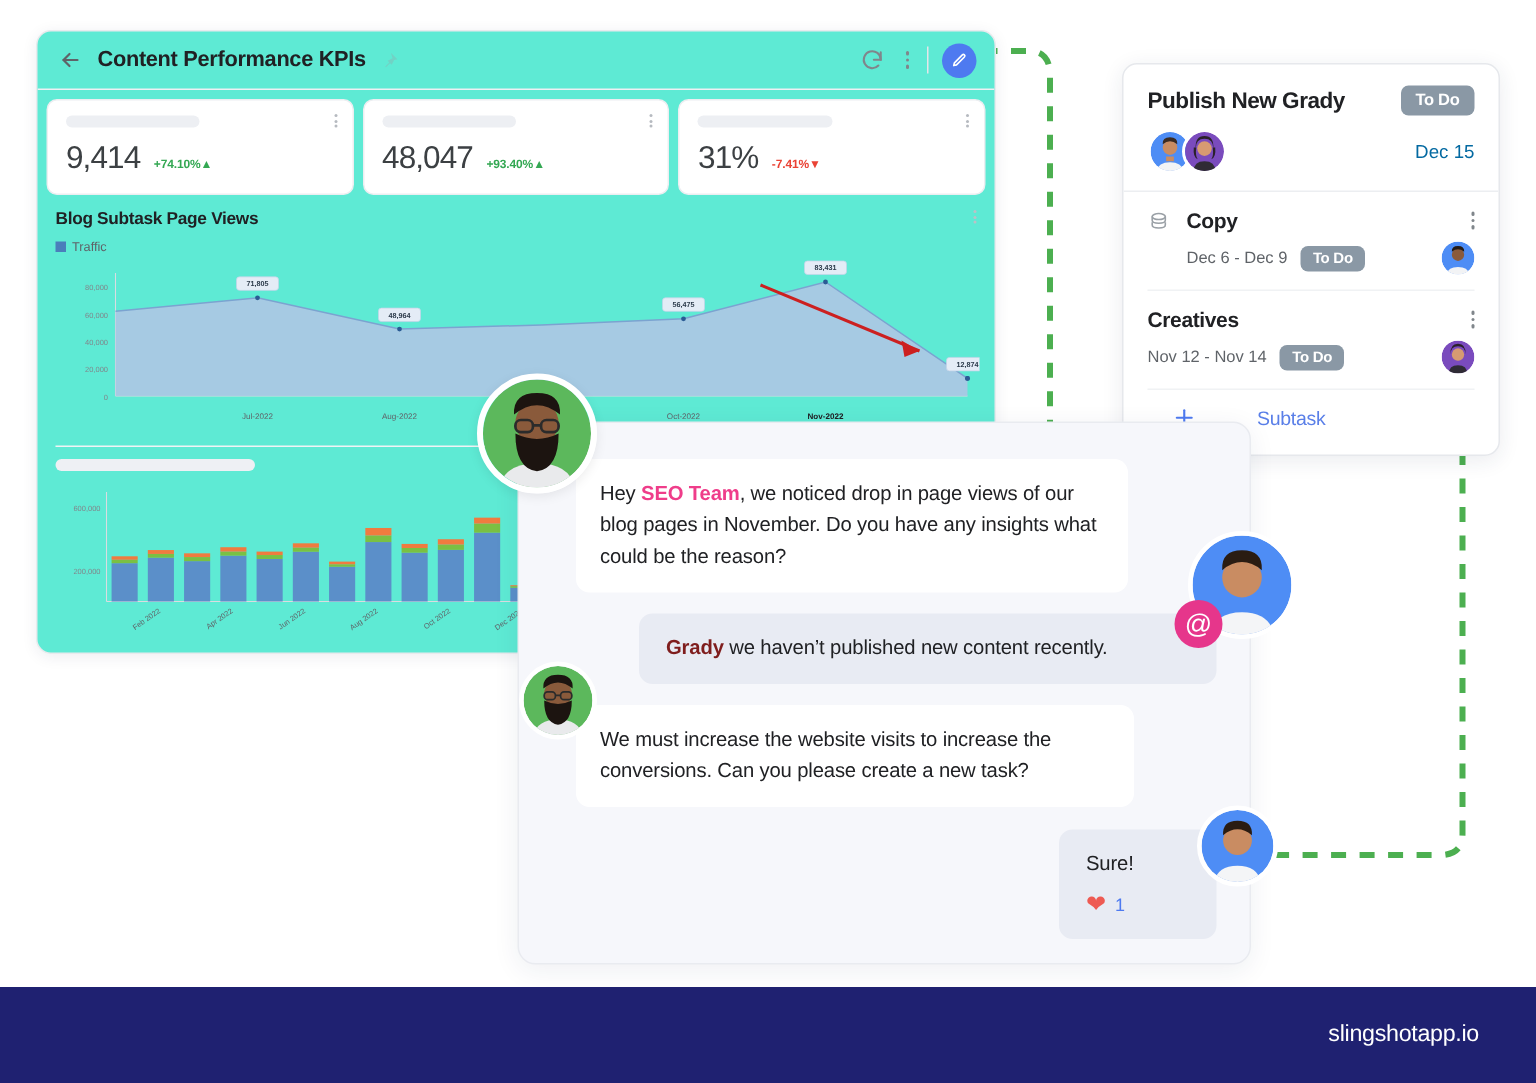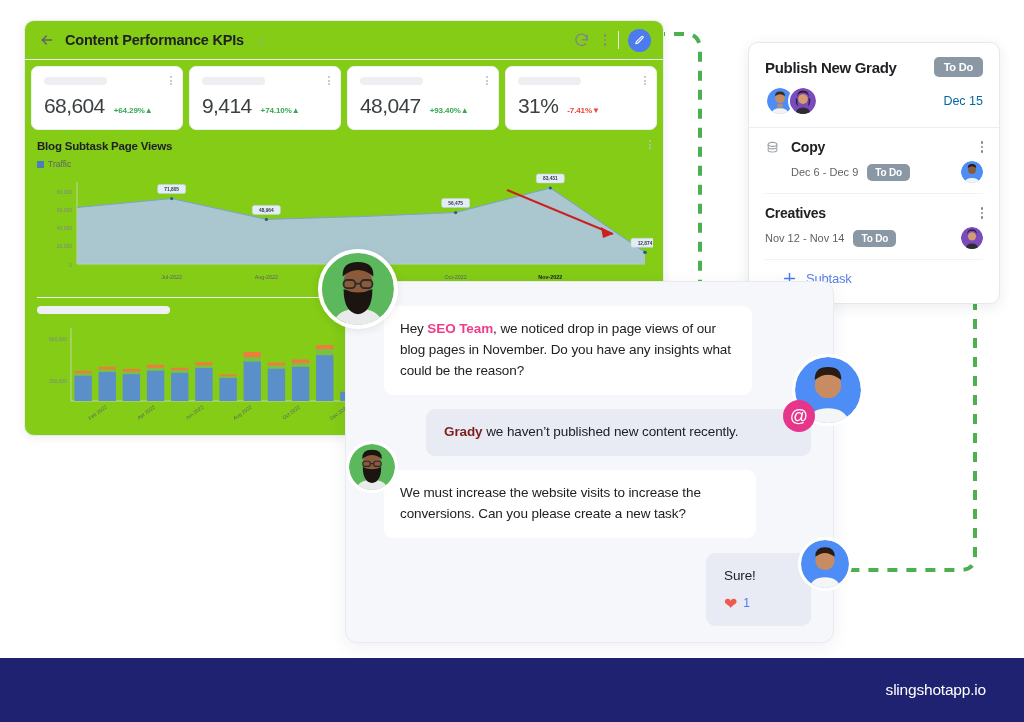--- a/index.html
+++ b/index.html
@@ -15,21 +15,21 @@
   .connector-svg {
     position: absolute; left: 0; top: 0;
     width: 1024px; height: 660px;
     pointer-events: none; z-index: 1;
   }
 
   
   .dashboard {
     position: absolute; left: 24px; top: 20px;
     width: 640px; height: 416px;
-    background: #84cc16;
+    background: #5eead4;
     border: 1px solid #e8eaed;
     border-radius: 10px;
     box-shadow: 0 2px 10px rgba(30,40,80,.08);
     z-index: 3;
     overflow: hidden;
   }
   .db-header {
     height: 39px;
     display: flex; align-items: center;
     padding: 0 12px 0 14px;
@@ -135,21 +135,21 @@
   .sub-dots {
     position: absolute; right: 16px; top: 13px;
     display: flex; flex-direction: column; gap: 2px; align-items: center;
   }
   .subrow + .subrow .sub-dots { right: 0; }
   .sub-dots i { width: 2.5px; height: 2.5px; border-radius: 50%; background: #80868b; display: block; }
   .sub-bottom { display: flex; align-items: center; margin-top: 6px; padding-left: 26px; }
   .subrow + .subrow .sub-bottom { padding-left: 0; }
   .sub-dates { font-size: 11px; color: #5f6368; margin-right: 9px; }
   .sub-spacer { flex: 1; }
-  .subtask-add { display: flex; align-items: center; padding: 10px 16px 0 16px; margin: 0 16px; border-top: 1px solid #f0f2f4; }
+  .subtask-add { display: flex; align-items: center; padding: 10px 16px 0 16px; margin: 0 16px; border-top: 1px solid #f0f2f4; gap: 32px; }
   .plus-icon { width: 17px; height: 17px; color: #4e7af0; margin-right: 8px; }
   .subtask-label { font-size: 13px; color: #5a7fe8; letter-spacing: -.2px; }
 
   
   .chat {
     position: absolute; left: 345px; top: 281px;
     width: 489px; height: 362px;
     background: #f6f7fb; border: 1px solid #e9ebf0; border-radius: 12px;
     box-shadow: 0 4px 18px rgba(30,40,80,.07);
     z-index: 4;
@@ -232,35 +232,20 @@
       </span>
     <span class="hdr-sep"></span>
     <span class="edit-fab">
       <svg viewBox="0 0 24 24" fill="none" stroke="currentColor" stroke-width="2.4" stroke-linecap="round" stroke-linejoin="round">
         <path d="M16.5 3.5a2.1 2.1 0 0 1 3 3L8 18l-4 1 1-4z"></path>
       </svg>
     </span>
   </div>
 
   <div class="kpi-row">
-    <div class="kpi-card">
-      <div class="kpi-top">
-        <span class="kpi-ph"></span>
-        <span class="kpi-top-spacer"></span>
-        <span class="kpi-dots">
-            <i></i>
-            <i></i>
-            <i></i>
-          </span>
-      </div>
-      <div class="kpi-body">
-        <span class="kpi-value">68,604</span>
-        <span class="kpi-delta up"><span>+64.29%</span>▲</span>
-      </div>
-    </div>
     <div class="kpi-card">
       <div class="kpi-top">
         <span class="kpi-ph"></span>
         <span class="kpi-top-spacer"></span>
         <span class="kpi-dots">
             <i></i>
             <i></i>
             <i></i>
           </span>
       </div>

